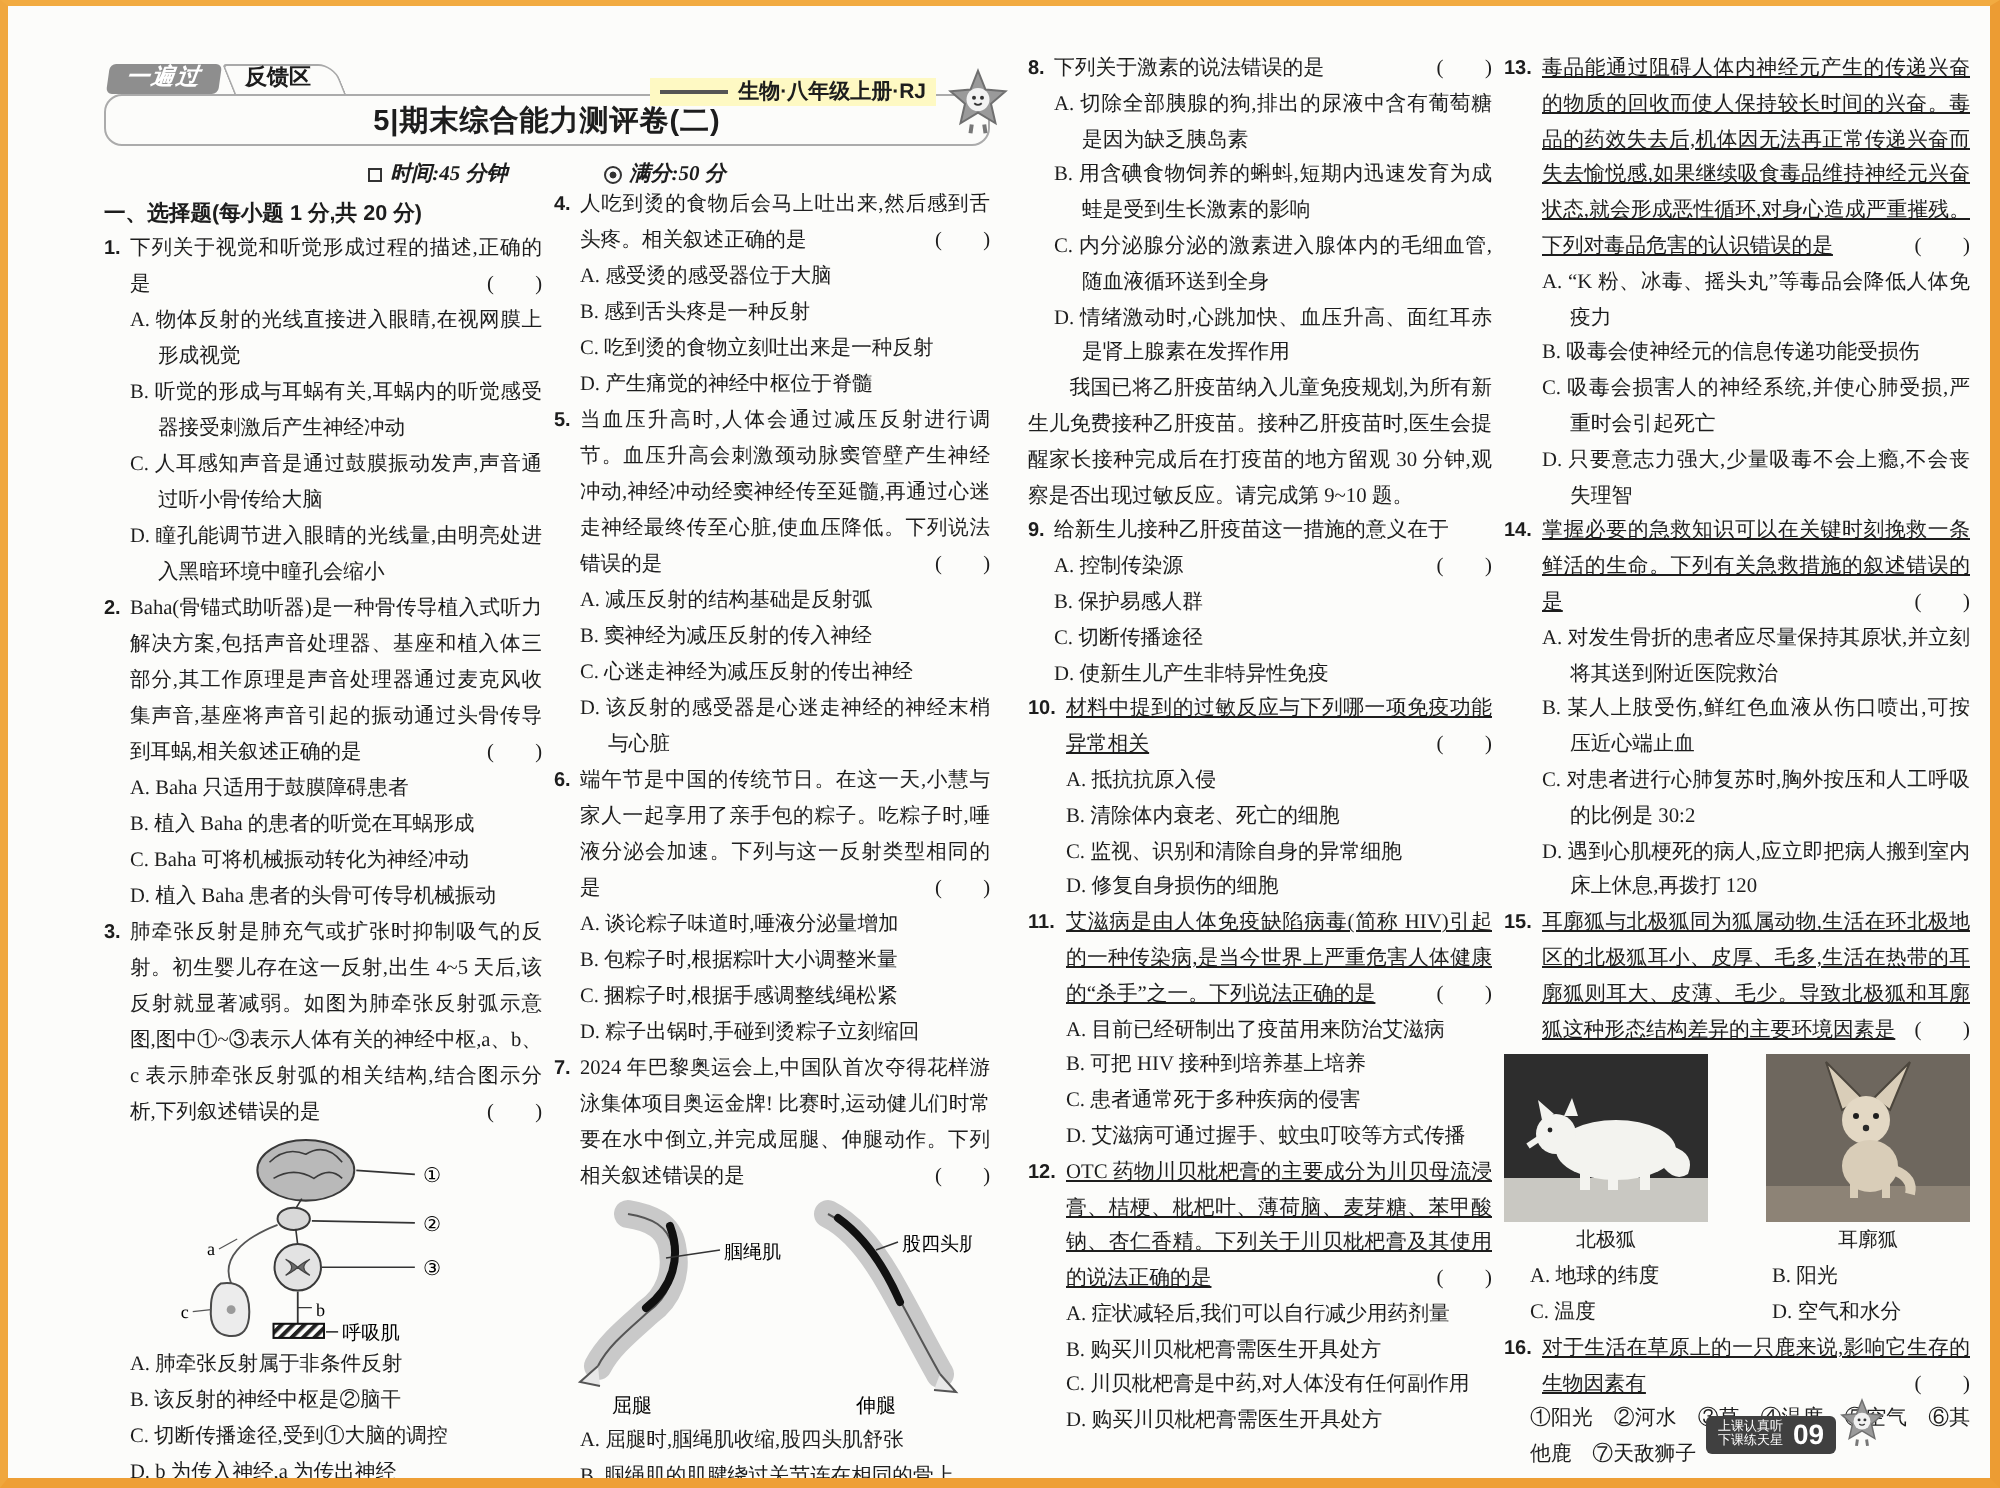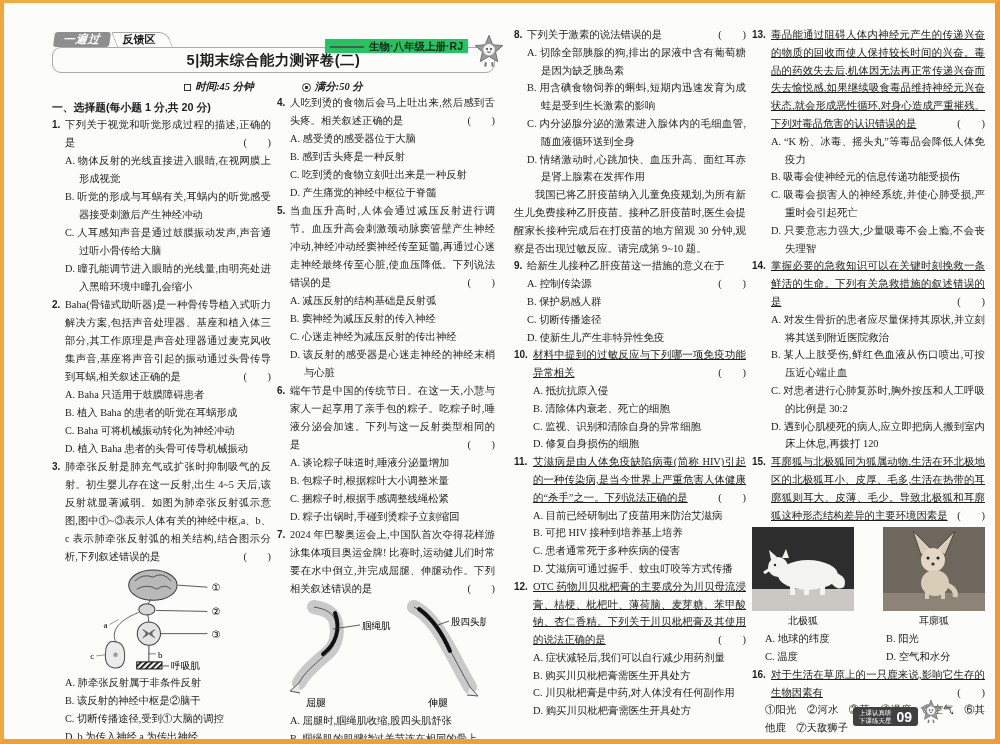--- a/index.html
+++ b/index.html
@@ -36,21 +36,21 @@
   }
   .title-box {
     position:relative; border:1.5px solid #ababab; border-radius:9px;
     height:26px; display:flex; align-items:center; justify-content:center;
   }
   .paper-title {
     font-family:"Liberation Sans","DejaVu Sans",sans-serif;
     font-weight:700; font-size:14.5px; letter-spacing:.5px;
   }
   .book-label {
-    position:absolute; top:-9px; right:26px; background:#22c55e;
+    position:absolute; top:-9px; right:26px; background:#fef9c3;
     padding:0 5px; font-weight:700; font-size:10.5px; line-height:14px;
     font-family:"Liberation Sans","DejaVu Sans",sans-serif; white-space:nowrap;
   }
   .book-label::before {
     content:""; display:inline-block; width:34px; height:1.5px;
     background:#555; vertical-align:middle; margin-right:5px;
   }
   .mascot-header { position:absolute; right:-10px; top:-14px; z-index:5; }
   .meta { display:flex; justify-content:center; gap:48px; margin-top:7px;
           font-weight:700; font-size:10.5px; font-style:italic; }

